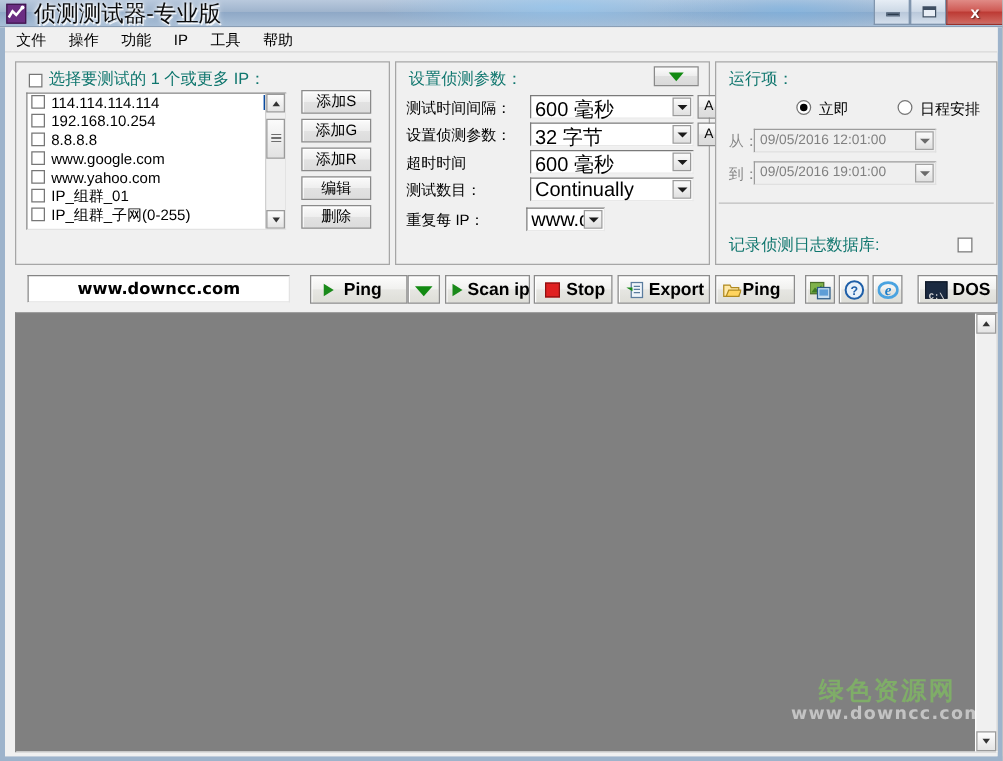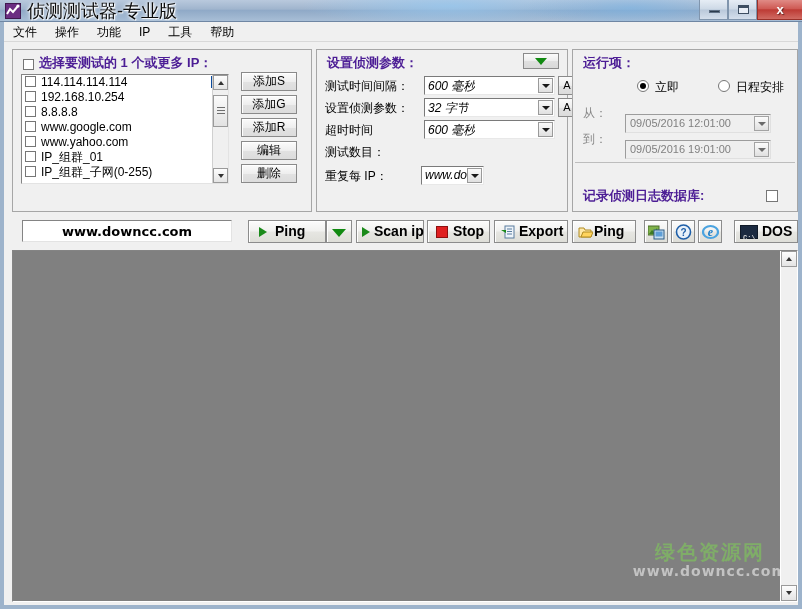--- a/index.html
+++ b/index.html
@@ -74,21 +74,21 @@
   }
   .menuitem{
     float:left;height:20px;line-height:20px;padding:0 9px;font-size:12px;color:#000;cursor:default;
   }
 
   
   .grp{
     position:absolute;border:1px solid #a6a6a6;background:#f0f0f0;box-sizing:border-box;
   }
   .glabel{
-    position:absolute;color:#4c1d95;font-weight:bold;font-size:13px;white-space:nowrap;
+    position:absolute;color:#0f766e;font-weight:normal;font-size:13px;white-space:nowrap;
   }
 
   
   .panel-left{left:8px;top:27px;width:300px;height:163px;}
   .lbl-select{left:26px;top:4px;}
   .chk{
     width:11px;height:11px;border:1px solid #767676;background:#fff;box-sizing:border-box;display:inline-block;
   }
   .chk-outer{position:absolute;left:10px;top:9px;}
   .listbox{
@@ -134,21 +134,21 @@
 
   
   .panel-mid{left:312px;top:27px;width:252px;height:163px;}
   .lbl-params{left:10px;top:4px;}
   .prow{position:absolute;left:8px;height:19px;}
   .plabel{position:absolute;left:0;top:2px;font-size:12px;color:#000;white-space:nowrap;}
   .combo{
     position:absolute;height:19px;background:#fff;border:1px solid;
     border-color:#7a7a7a #e8e8e8 #e8e8e8 #7a7a7a;box-sizing:border-box;
   }
-  .combo .val{position:absolute;left:3px;top:1px;font-size:12px;color:#000;white-space:nowrap;overflow:hidden;font-style:italic;}
+  .combo .val{position:absolute;left:3px;top:1px;font-size:16px;color:#000;white-space:nowrap;overflow:hidden;}
   .combo .cbtn{
     position:absolute;right:1px;top:1px;width:15px;bottom:1px;
     background:linear-gradient(to bottom,#fbfbfb,#e0e0e0);border:1px solid #9a9a9a;box-sizing:border-box;
   }
   .combo .cbtn .arw{border-left:4px solid transparent;border-right:4px solid transparent;border-top:4px solid #1a1a1a;margin-left:-4px;margin-top:-2px;}
   .abtn{
     position:absolute;width:18px;height:19px;
     background:linear-gradient(to bottom,#fbfbfb 0%,#eeeeee 50%,#e2e2e2 51%,#dcdcdc 100%);
     border:1px solid #8a8a8a;box-sizing:border-box;font-size:11px;line-height:17px;text-align:center;color:#000;
   }
@@ -168,22 +168,22 @@
   .radio-row{position:absolute;left:0;top:30px;width:226px;}
   .radio{
     position:absolute;width:12px;height:12px;border-radius:50%;
     border:1px solid #767676;background:#fff;box-sizing:border-box;
   }
   .radio i{position:absolute;left:2px;top:2px;width:6px;height:6px;border-radius:50%;background:#000;display:block;}
   .rlabel{position:absolute;font-size:12px;color:#000;}
   .dtrow{position:absolute;left:10px;height:19px;}
   .dtlabel{position:absolute;left:0;top:2px;font-size:12px;color:#888;}
   .dt{
-    position:absolute;left:42px;width:146px;height:19px;background:#efefef;border:1px solid;
-    border-color:#9c9c9c #e0e0e0 #e0e0e0 #9c9c9c;box-sizing:border-box;margin-top:11px;
+    position:absolute;left:20px;width:146px;height:19px;background:#efefef;border:1px solid;
+    border-color:#9c9c9c #e0e0e0 #e0e0e0 #9c9c9c;box-sizing:border-box;
   }
   .dt .val{position:absolute;left:4px;top:2px;font-size:11px;color:#808080;white-space:nowrap;}
   .dt .cbtn{
     position:absolute;right:1px;top:1px;width:15px;bottom:1px;
     background:linear-gradient(to bottom,#fbfbfb,#e0e0e0);border:1px solid #a3a3a3;box-sizing:border-box;
   }
   .dt .cbtn .arw{border-left:4px solid transparent;border-right:4px solid transparent;border-top:4px solid #6a6a6a;margin-left:-4px;margin-top:-2px;}
   .divider{position:absolute;left:2px;right:2px;height:1px;background:#bdbdbd;}
   .lbl-log{left:10px;top:137px;}
   .logchk{position:absolute;left:193px;top:140px;width:12px;height:12px;border:1px solid #767676;background:#fff;box-sizing:border-box;}
@@ -366,20 +366,26 @@
           <span class="combo" style="left:99px;width:131px;">
             <span class="val">600 毫秒</span>
             <span class="cbtn">
                 <span class="arw"></span>
               </span>
           </span>
         </div>
 
         <div class="prow" style="top:92px;width:236px;">
           <span class="plabel">测试数目：</span>
+          <span class="combo" style="left:99px;width:131px;">
+            <span class="val">Continually</span>
+            <span class="cbtn">
+                <span class="arw"></span>
+              </span>
+          </span>
         </div>
 
         <div class="prow" style="top:116px;width:236px;">
           <span class="plabel">重复每 IP：</span>
           <span class="combo" style="left:96px;width:63px;">
             <span class="val" style="width:42px;">www.dow</span>
             <span class="cbtn">
                 <span class="arw"></span>
               </span>
           </span>

